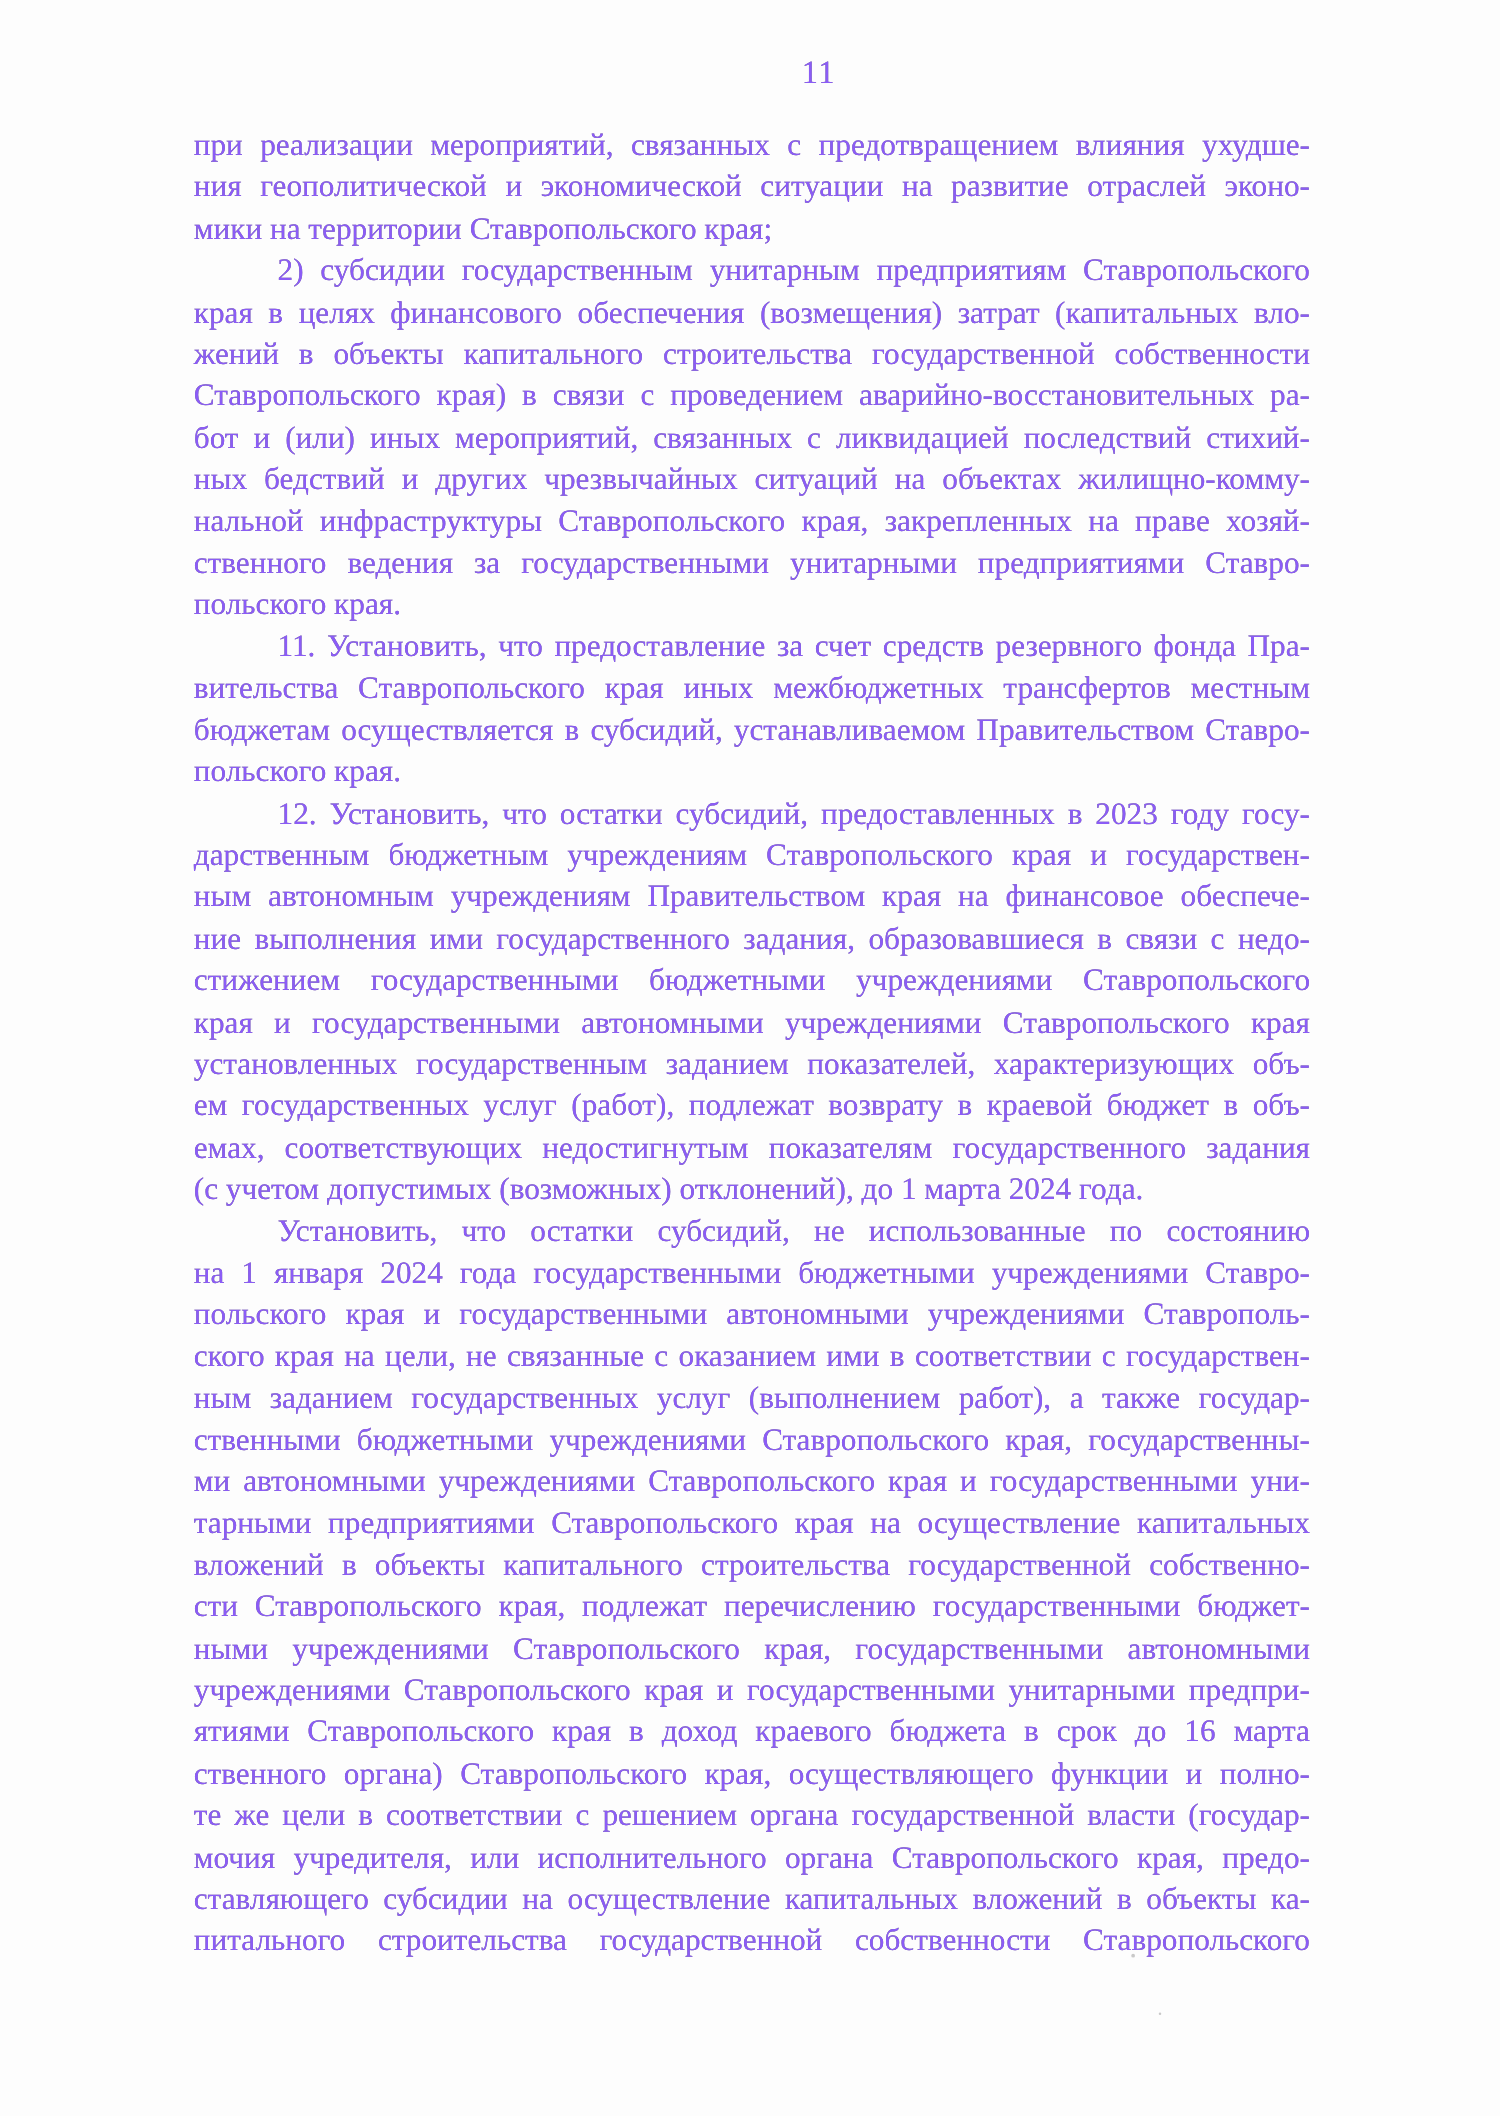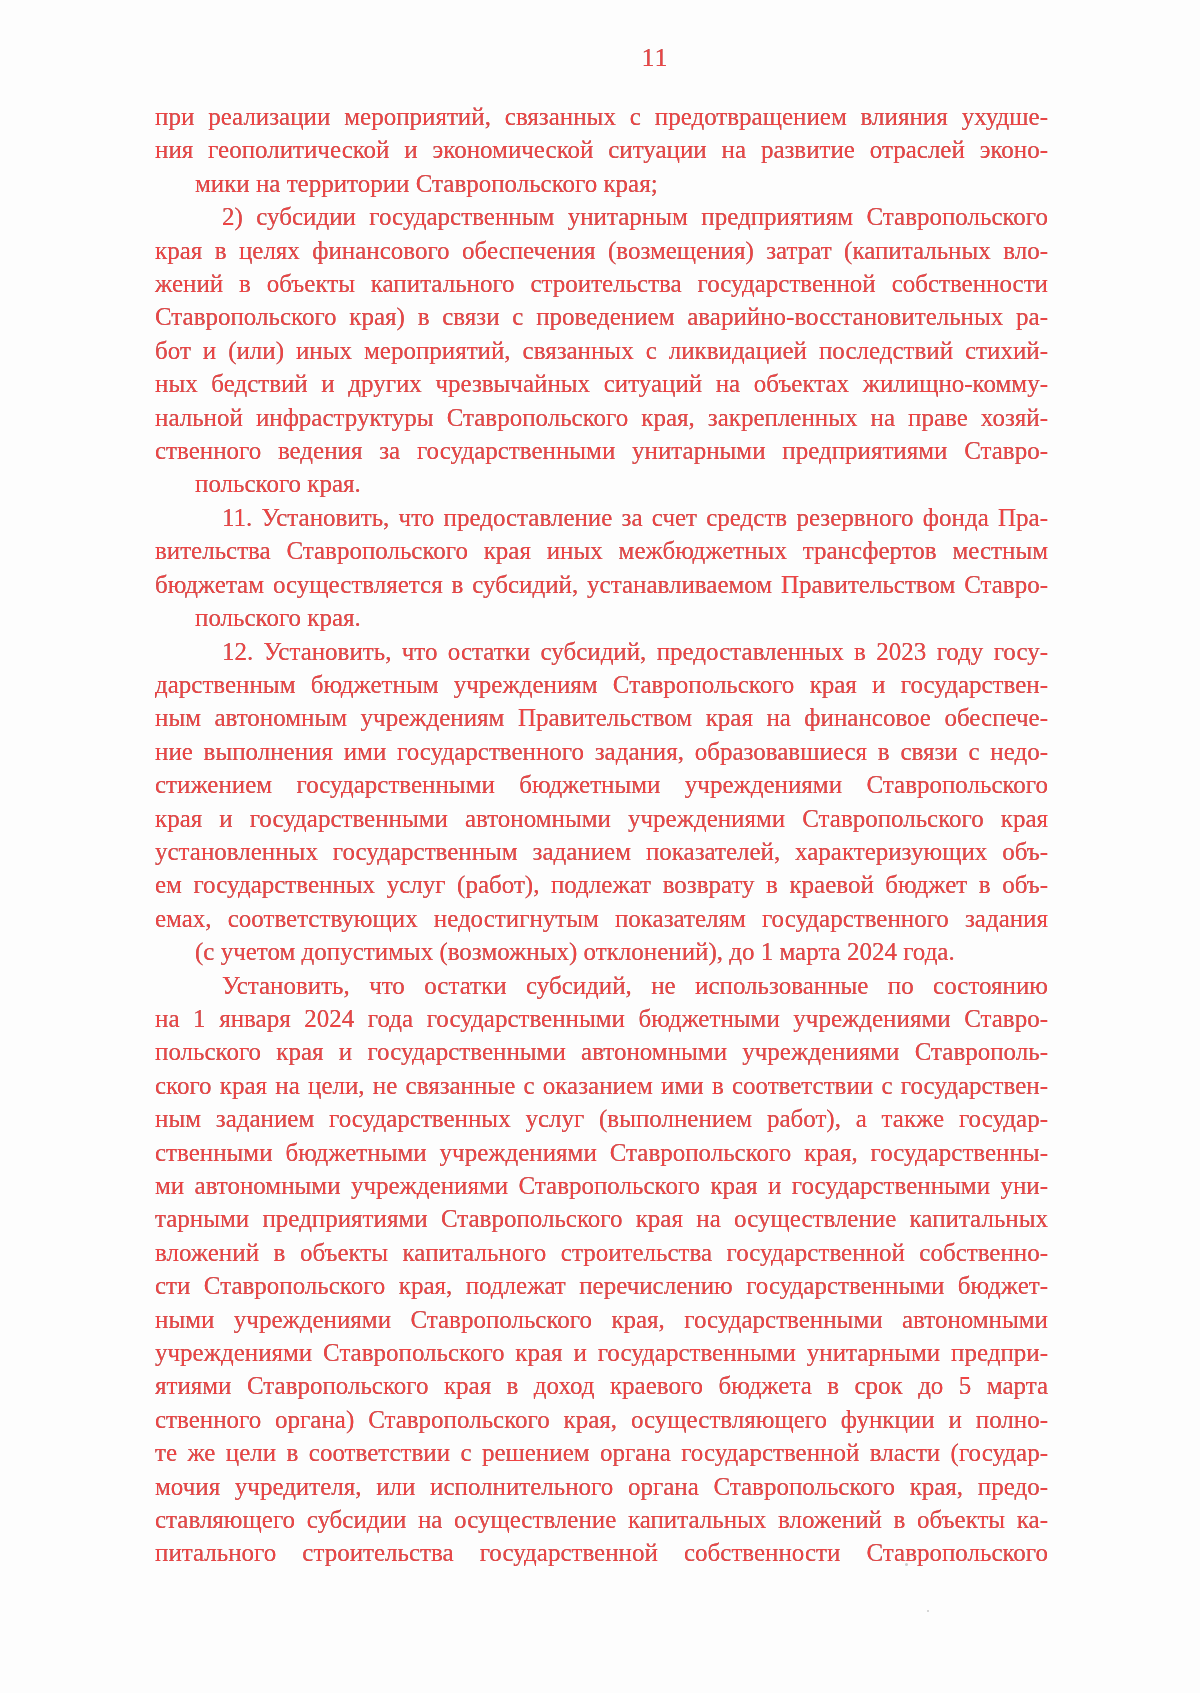--- a/index.html
+++ b/index.html
@@ -5,21 +5,21 @@
   html, body {
     margin: 0;
     padding: 0;
     background: #fdfdfd;
   }
   .page {
     position: relative;
     width: 1200px;
     height: 1693px;
     background: #fdfdfd;
-    color: #ef4444;
+    color: #8b5cf6;
     font-family: "Liberation Serif", "DejaVu Serif", serif;
     overflow: hidden;
   }
   .page-number {
     padding-top: 42px;
     width: 1200px;
     text-align: center;
     transform: translateX(55px);
     font-size: 26px;
     line-height: 32px;
@@ -34,21 +34,21 @@
     font-size: 25px;
     line-height: 33.4px;
     text-shadow: 0 0 0.4px rgba(0,0,0,0.55);
   }
   .paragraph { margin: 0; }
   .line {
     text-align: justify;
     text-align-last: justify;
     white-space: normal;
   }
-  .line.para-end { text-align-last: left; margin-left: 40px; }
+  .line.para-end { text-align-last: left; }
   .line.indent { text-indent: 67px; }
   .speck {
     position: absolute;
     background: #c9c9c9;
     border-radius: 50%;
   }
   .speck.s1 { left: 905px; top: 1563px; width: 3px; height: 3px; }
   .speck.s2 { left: 927px; top: 1610px; width: 2px; height: 2px; }
 </style>
 </head>
@@ -97,21 +97,21 @@
         <div class="line">польского края и государственными автономными учреждениями Ставрополь-</div>
         <div class="line">ского края на цели, не связанные с оказанием ими в соответствии с государствен-</div>
         <div class="line">ным заданием государственных услуг (выполнением работ), а также государ-</div>
         <div class="line">ственными бюджетными учреждениями Ставропольского края, государственны-</div>
         <div class="line">ми автономными учреждениями Ставропольского края и государственными уни-</div>
         <div class="line">тарными предприятиями Ставропольского края на осуществление капитальных</div>
         <div class="line">вложений в объекты капитального строительства государственной собственно-</div>
         <div class="line">сти Ставропольского края, подлежат перечислению государственными бюджет-</div>
         <div class="line">ными учреждениями Ставропольского края, государственными автономными</div>
         <div class="line">учреждениями Ставропольского края и государственными унитарными предпри-</div>
-        <div class="line">ятиями Ставропольского края в доход краевого бюджета в срок до 5 марта</div>
+        <div class="line">ятиями Ставропольского края в доход краевого бюджета в срок до 16 марта</div>
         <div class="line">ственного органа) Ставропольского края, осуществляющего функции и полно-</div>
         <div class="line">те же цели в соответствии с решением органа государственной власти (государ-</div>
         <div class="line">мочия учредителя, или исполнительного органа Ставропольского края, предо-</div>
         <div class="line">ставляющего субсидии на осуществление капитальных вложений в объекты ка-</div>
         <div class="line">питального строительства государственной собственности Ставропольского</div>
       </div>
     </div>
   <div class="speck s1"></div>
   <div class="speck s2"></div>
 </div>

